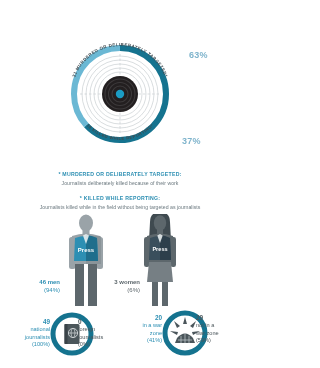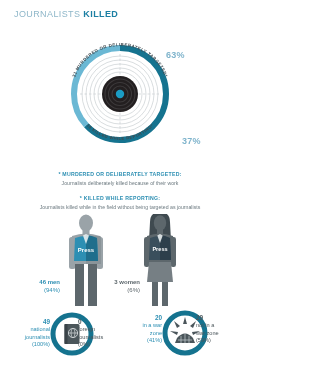--- a/index.html
+++ b/index.html
@@ -50,21 +50,21 @@
     display: block;
   }
 
   .pct {
     position: absolute;
     font-size: 9px;
     font-weight: bold;
     color: #7fb4cc;
     letter-spacing: 0.2px;
   }
-  .pct-top { left: 166px; top: 50px; }
+  .pct-top { left: 189px; top: 50px; }
   .pct-bottom { left: 182px; top: 110px; margin-top: 26px; }
 
   
   .notes {
     position: absolute;
     top: 170px;
     left: 0;
     width: 240px;
     text-align: center;
   }
@@ -171,24 +171,20 @@
     position: absolute;
   }
   .icon-passport { left: 50px; top: 312px; }
   .icon-warzone { left: 162px; top: 310px; }
 </style>
 </head>
 <body>
 
 <div id="infographic">
 
-  <div class="header">
-    <span class="title-light">JOURNALISTS</span>
-    <span class="title-bold">KILLED</span>
-  </div>
 
   <div class="donut-wrap">
     <svg class="donut-svg" width="124" height="112" viewBox="0 0 124 112">
       <defs>
         <path id="arcTop" d="M 14,58 A 48,48 0 0 1 110,58" fill="none"></path>
         <path id="arcBottom" d="M 16,58 A 46,46 0 0 0 108,58" fill="none"></path>
       </defs>
 
       <g>
         <circle cx="62" cy="58" r="38" fill="none" stroke="#c9ced1" stroke-width="0.7"></circle>

